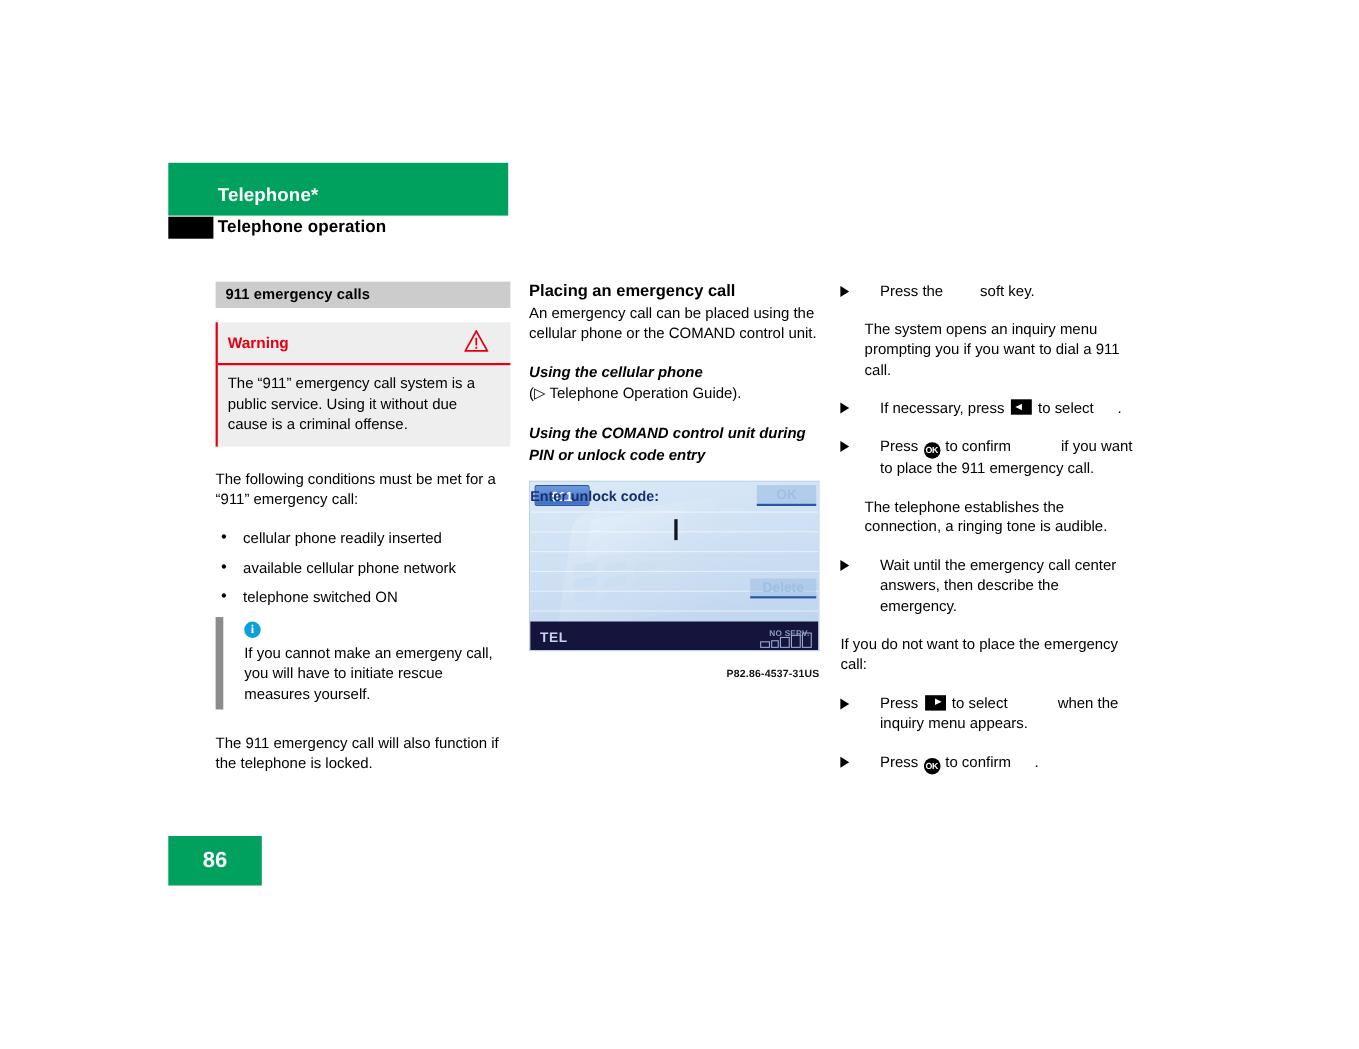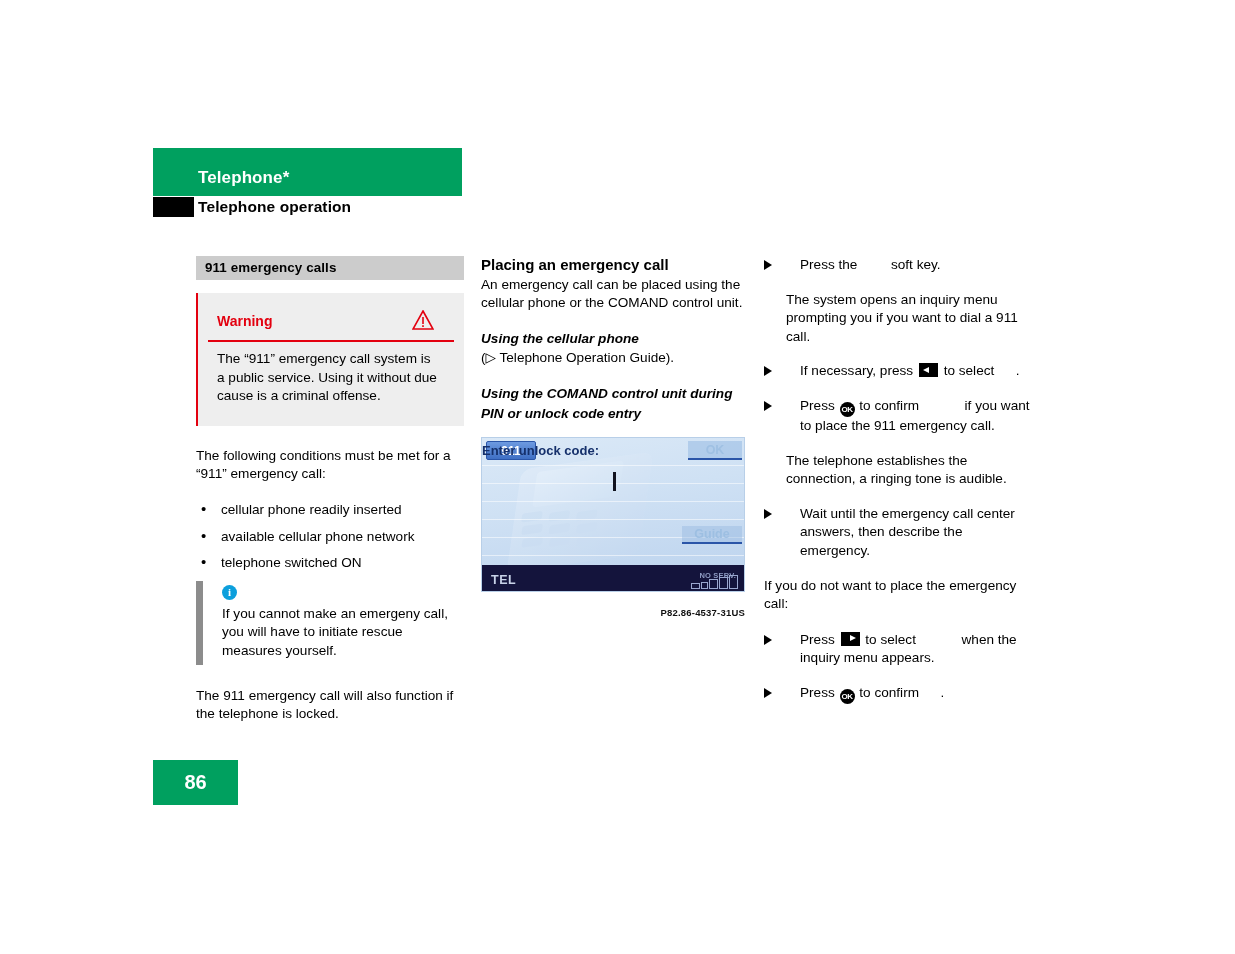--- a/index.html
+++ b/index.html
@@ -90,21 +90,21 @@
     font-weight: bold;
     letter-spacing: .1px;
     margin-bottom: 13px;
   }
 
   
   .warning-box {
     position: relative;
     background: #eeeeee;
     border-left: 2.5px solid #e3000f;
-    padding: 10px;
+    padding: 0;
     margin-bottom: 21px;
   }
   .warning-head {
     position: relative;
     height: 37px;
     border-bottom: 2px solid #e3000f;
   }
   .warning-label {
     position: absolute;
     left: 9px;
@@ -531,21 +531,21 @@
         <div class="scan" style="top:117px;"></div>
 
         <div class="comand-top">
           <div class="btn-911">911</div>
           <div class="comand-title">Enter unlock code:</div>
           <div class="btn-ok">OK</div>
         </div>
 
         <div class="caret"></div>
 
-        <div class="btn-delete">Guide</div>
+        <div class="btn-delete">Delete</div>
 
         <div class="comand-bottom">
           <div class="tel-label">TEL</div>
           <div class="noserv">NO SERV.</div>
           <div class="sigbars">
             <i style="left:0px;  width:7px;  height:4px;"></i>
             <i style="left:10px; width:5px;  height:5px;"></i>
             <i style="left:18px; width:7px;  height:8px;"></i>
             <i style="left:28px; width:7px;  height:10px;"></i>
             <i style="left:38px; width:7px;  height:12px;"></i>

